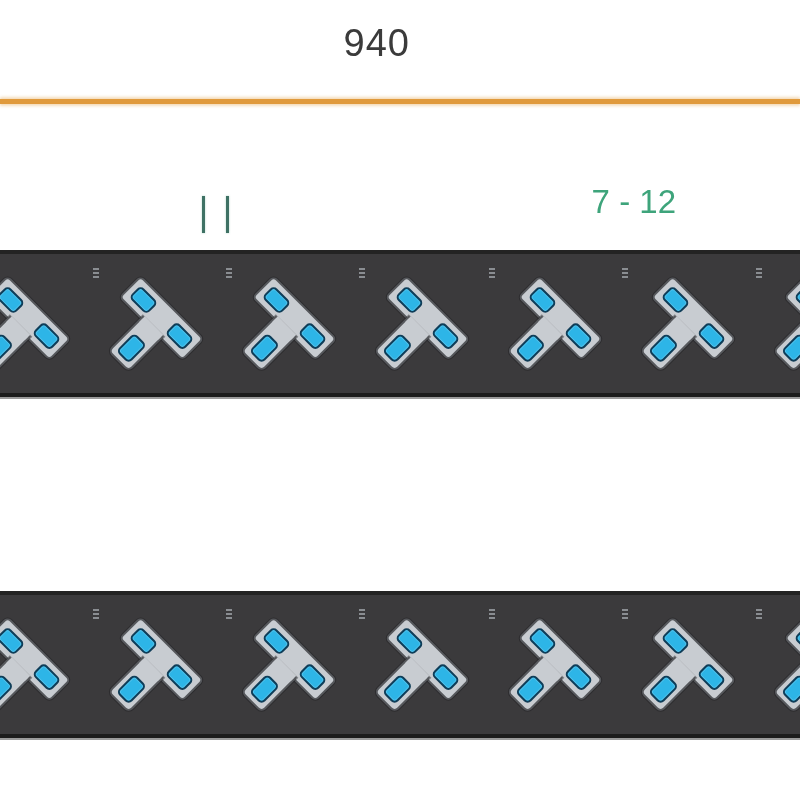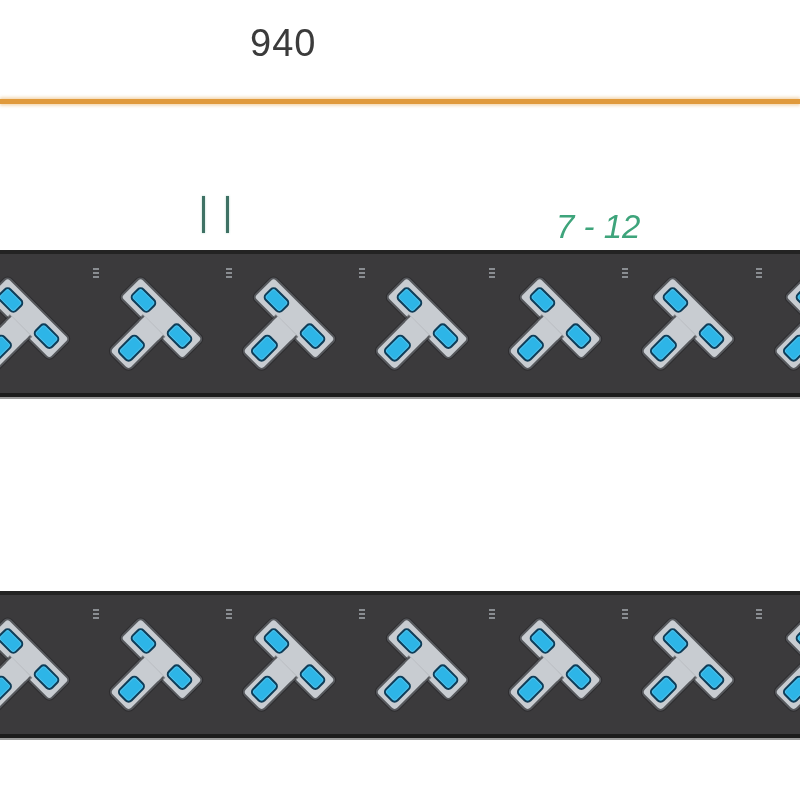--- a/index.html
+++ b/index.html
@@ -6,38 +6,38 @@
   body{
     width:800px;height:800px;position:relative;overflow:hidden;
     background:#ffffff;
     font-family:"Liberation Sans", sans-serif;
   }
   *{box-sizing:border-box;}
 
   
   .dim-label{
     position:absolute;left:250px;top:22px;width:160px;
-    text-align:left;font-size:38px;color:#3b3b3b;letter-spacing:1px;
+    text-align:right;font-size:38px;color:#3b3b3b;letter-spacing:1px;
   }
   .dim-line{
     position:absolute;left:0;top:99px;width:800px;height:5px;
     background:#e09a3c;
     box-shadow:0 -2px 3px rgba(224,154,60,.35), 0 2px 3px rgba(224,154,60,.35);
   }
 
   
   .tick-group{position:absolute;left:200px;top:196px;width:32px;height:37px;}
   .tick{
     position:absolute;top:0;width:3px;height:37px;background:#3e7164;
     box-shadow:0 0 2px rgba(80,160,130,.5);
   }
   .tick.t1{left:2px;} .tick.t2{left:26px;}
   .range-label{
-    position:absolute;left:556px;top:208px;width:120px;
-    text-align:left;font-size:33px;font-style:italic;color:#3ea47b;
+    position:absolute;left:556px;top:183px;width:120px;
+    text-align:right;font-size:33px;color:#3ea47b;
   }
 
   
   .panel-row{
     position:absolute;left:0;width:800px;height:147px;
     background:#3b3a3c;
     border-top:4px solid #232323;
     border-bottom:4px solid #1c1c1c;
     box-shadow:0 2px 0 #9b9b9b;
   }

